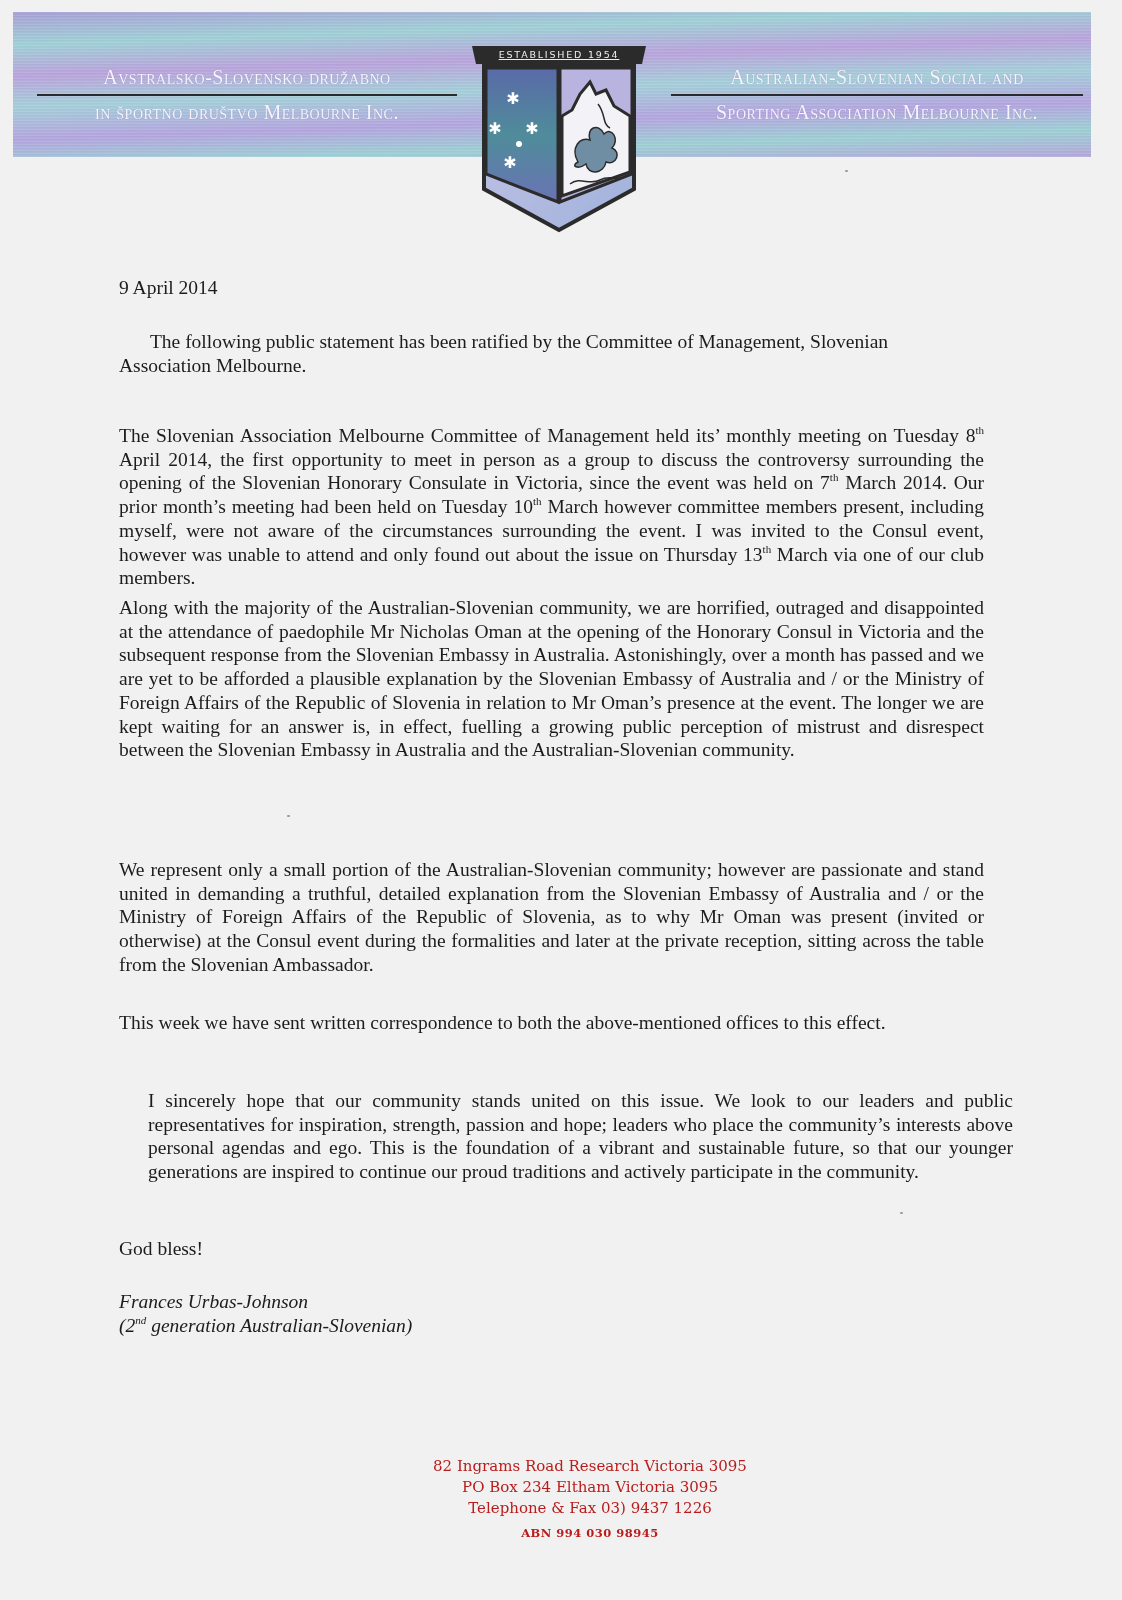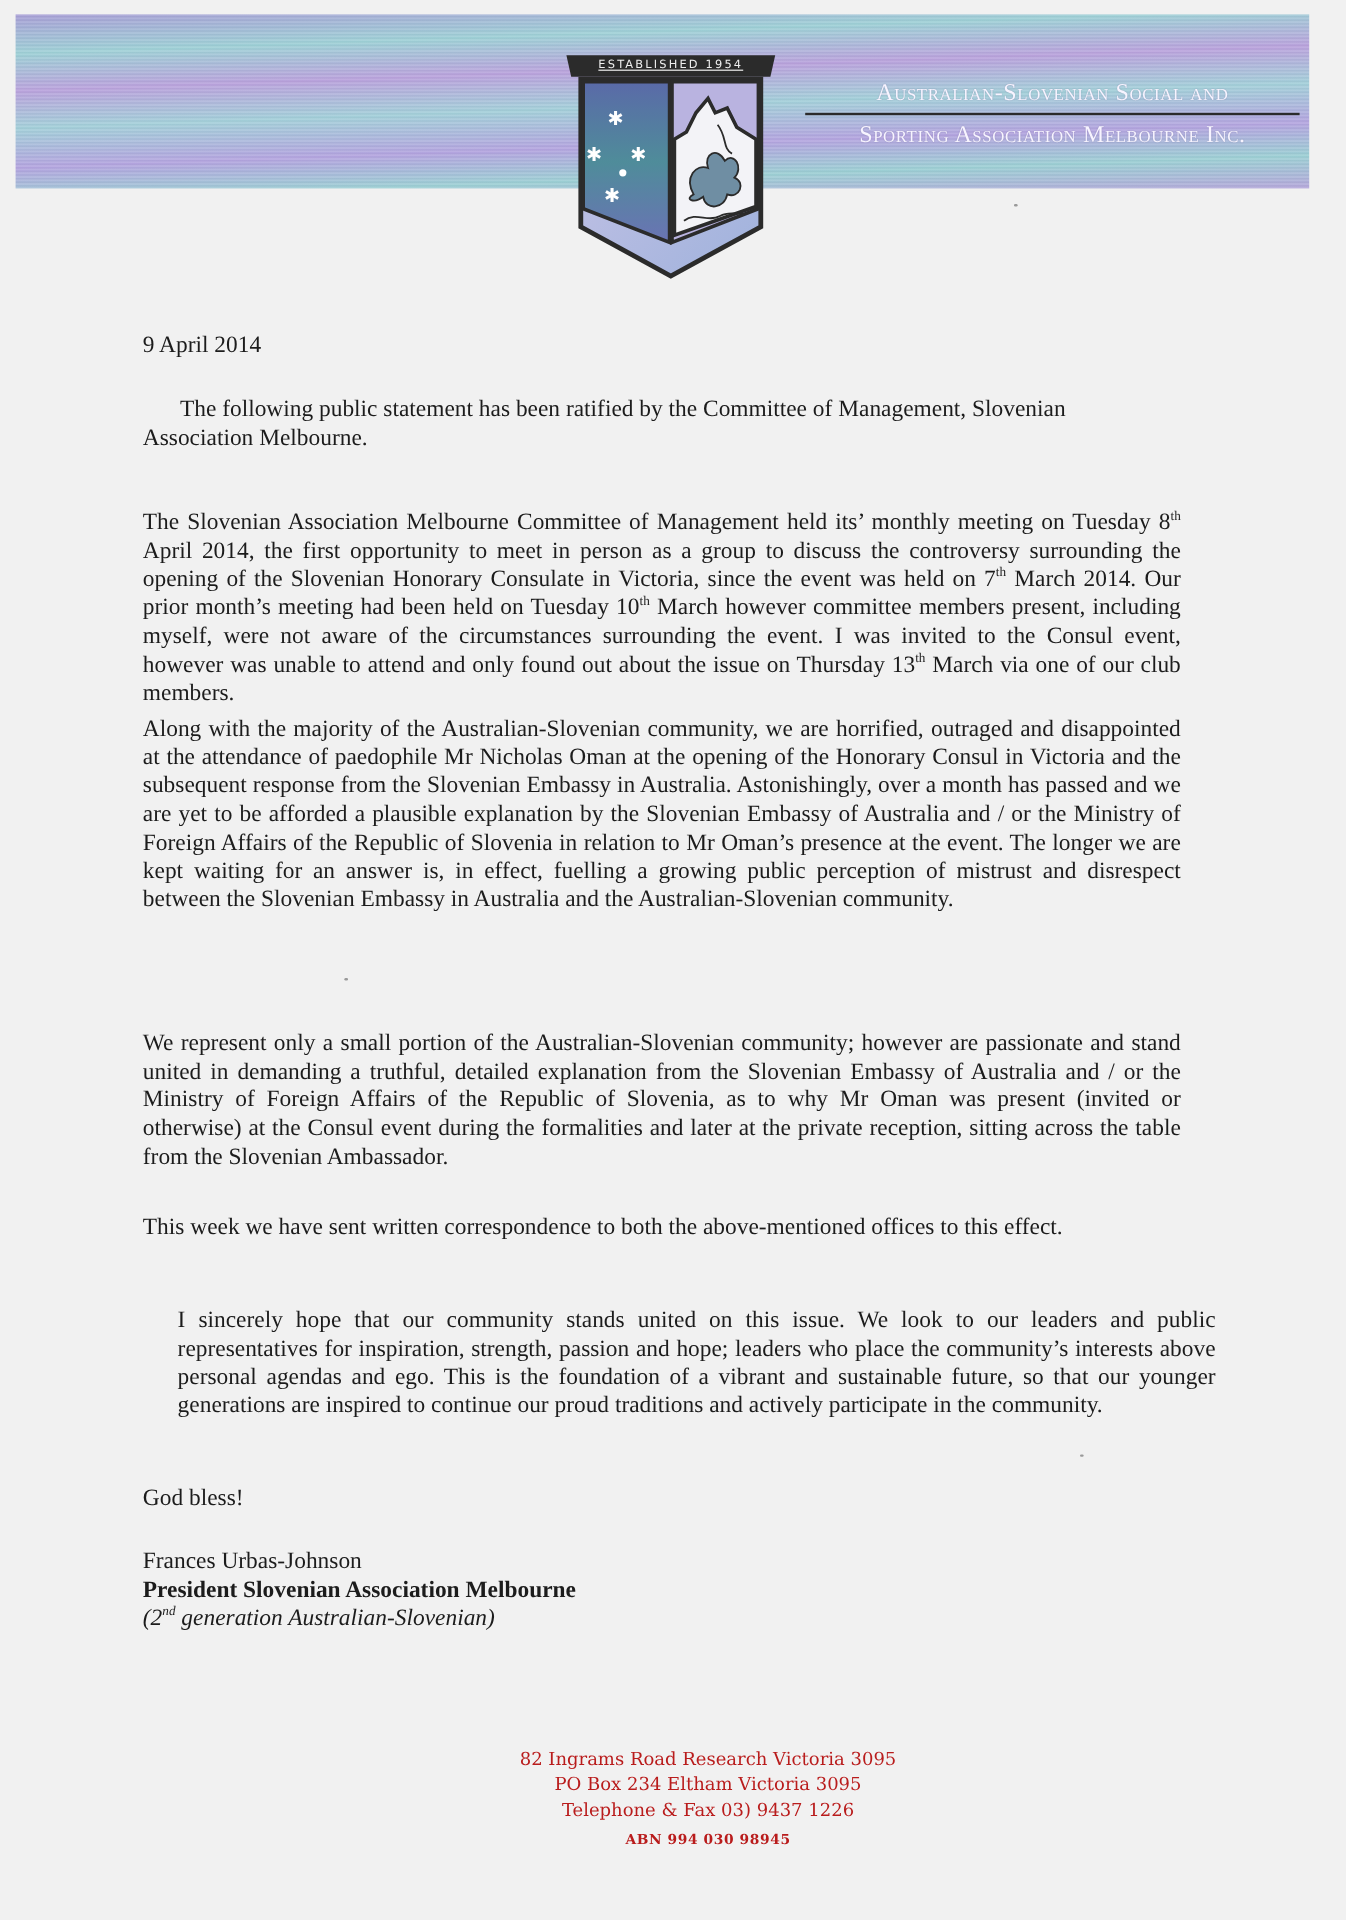--- a/index.html
+++ b/index.html
@@ -32,37 +32,42 @@
     .date { top: 276px; }
     .para { text-align: justify; text-align-last: left; }
     .p1 { top: 330px; text-align: center; }
     .p2 { top: 424px; }
     .p3 { top: 596px; }
     .p4 { top: 858px; }
     .p5 { top: 1011px; }
     .p6 { top: 1089px; margin-left: 29px; }
     .bless { top: 1237px; }
     .sig { top: 1290px; }
-    .sig .name { display: block; }
+    .sig .name { display: block; font-style: italic; }
     .sig .title { display: block; font-weight: bold; }
     .sig .gen { display: block; font-style: italic; }
     sup { font-size: 11px; line-height: 0; vertical-align: 8px; }
 
     .footer {
       position: absolute; left: 380px; width: 420px; top: 1456px;
       text-align: center; font-size: 15px; line-height: 21px; color: #b91c1c;
       font-family: "DejaVu Serif", serif;
     }
     .footer .abn { font-size: 11.5px; margin-top: 4px; letter-spacing: 0.5px; font-weight: bold; }
     .speck { position: absolute; width: 3px; height: 2px; background: #9a9a9a; border-radius: 1px; }
   </style>
 </head>
 <body>
 
 <div class="banner">
+  <div class="banner-left">
+    <div>Avstralsko-Slovensko družabno</div>
+    <div class="banner-rule"></div>
+    <div>in športno društvo Melbourne Inc.</div>
+  </div>
   <div class="banner-right">
     <div>Australian-Slovenian Social and</div>
     <div class="banner-rule"></div>
     <div>Sporting Association Melbourne Inc.</div>
   </div>
 </div>
 
 <div class="crest">
   <svg width="178" height="190" viewBox="0 0 178 190">
     <defs>
@@ -119,21 +124,20 @@
 <div class="doc para p4">We represent only a small portion of the Australian-Slovenian community; however are passionate and stand united in demanding a truthful, detailed explanation from the Slovenian Embassy of Australia and / or the Ministry of Foreign Affairs of the Republic of Slovenia, as to why Mr Oman was present (invited or otherwise) at the Consul event during the formalities and later at the private reception, sitting across the table from the Slovenian Ambassador.</div>
 
 <div class="doc para p5">This week we have sent written correspondence to both the above-mentioned offices to this effect.</div>
 
 <div class="doc para p6">I sincerely hope that our community stands united on this issue.  We look to our leaders and public representatives for inspiration, strength, passion and hope; leaders who place the community’s interests above personal agendas and ego.  This is the foundation of a vibrant and sustainable future, so that our younger generations are inspired to continue our proud traditions and actively participate in the community.</div>
 
 <div class="doc bless">God bless!</div>
 
 <div class="doc sig">
   <span class="name">Frances Urbas-Johnson</span>
-  <span class="title">President Slovenian Association Melbourne</span>
   <span class="gen"><span>(2</span><sup>nd</sup><span> generation Australian-Slovenian)</span></span>
 </div>
 
 <div class="footer">
   <div>82 Ingrams Road Research Victoria 3095</div>
   <div>PO Box 234 Eltham Victoria 3095</div>
   <div>Telephone &amp; Fax 03) 9437 1226</div>
   <div class="abn">ABN 994 030 98945</div>
 </div>
 

